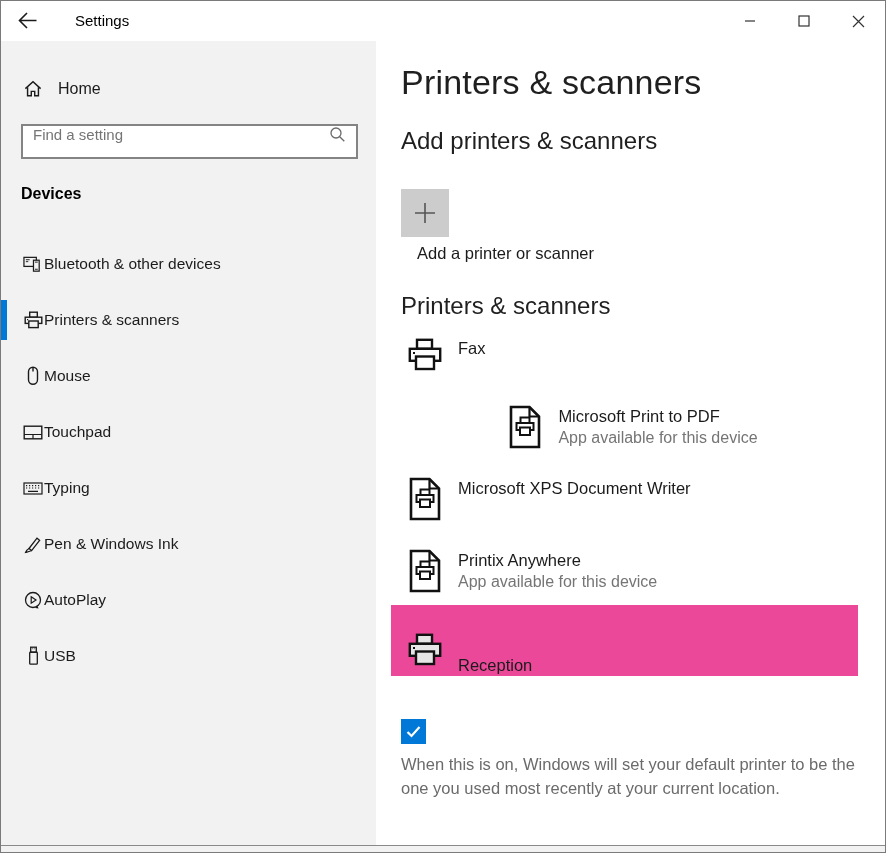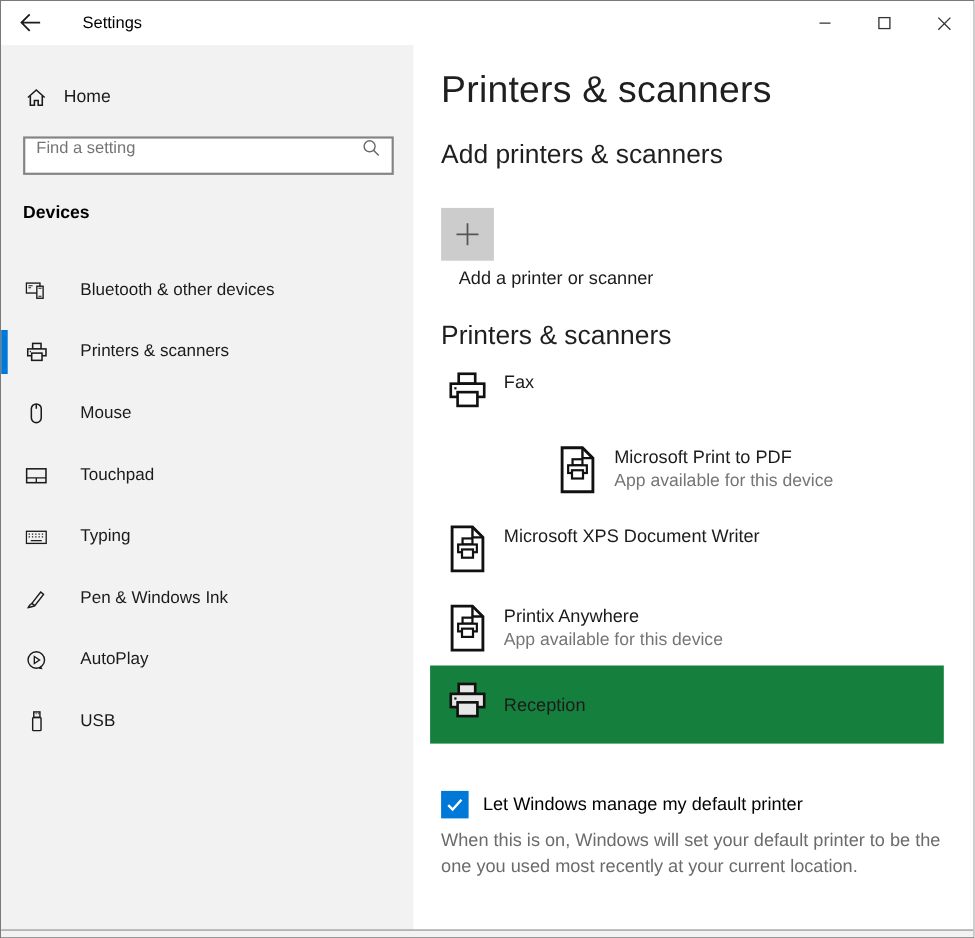--- a/index.html
+++ b/index.html
@@ -36,41 +36,41 @@
   .side-section { position:absolute; top:144px; left:20px; font-size:16px; font-weight:bold; color:#000; }
 
   .nav { position:absolute; top:203px; left:0; width:100%; }
   .nav-item { position:relative; height:40px; margin-bottom:16px; display:flex;
               align-items:center; cursor:pointer; }
   .nav-item .accent-bar { display:none; }
   .nav-item.selected .accent-bar { display:block; position:absolute; left:0; top:0;
               width:6px; height:40px; background:#0078d7; }
   .nav-icon { width:20px; height:20px; margin-left:22px; flex:0 0 auto;
               display:flex; align-items:center; justify-content:center; }
-  .nav-label { margin-left:30px; font-size:15.5px; color:#1b1b1b; white-space:nowrap; }
+  .nav-label { margin-left:1px; font-size:15.5px; color:#1b1b1b; white-space:nowrap; }
 
   
   .main { position:absolute; top:40px; left:375px; right:0; height:805px; background:#fff; }
   .page-title { position:absolute; top:22px; left:25px; font-size:34px; font-weight:300;
                 color:#1f1f1f; letter-spacing:0.2px; }
   .h2 { font-size:24px; font-weight:300; color:#1f1f1f; }
   .add-heading { position:absolute; top:86px; left:25px; }
   .add-row { position:absolute; top:148px; left:25px; display:flex; cursor:pointer;flex-direction:column; }
   .plus-square { width:48px; height:48px; background:#cccccc; display:flex;
                  align-items:center; justify-content:center; }
   .add-label { margin-left:16px; margin-top:7px; font-size:16.5px; color:#1b1b1b; }
 
   .printers-heading { position:absolute; top:251px; left:25px; }
   .printer-list { position:absolute; top:290px; left:15px; width:467px; }
   .printer-row { display:flex; align-items:flex-start; padding:6px 0 0 15px; cursor:pointer; }
   .printer-row.r-fax { height:68px; }
   .printer-row.r-pdf { height:72px;justify-content:center; }
   .printer-row.r-xps { height:72px; }
   .printer-row.r-printix { height:62px; }
-  .printer-row.selected { height:71px; background:#15803d; align-items:center; padding-top:0; }
+  .printer-row.selected { height:71px; background:#ec4899; align-items:flex-end; padding-top:0; }
   .picon { width:38px; height:44px; flex:0 0 auto; display:flex; justify-content:center; }
   .ptext { margin-left:14px; }
   .pname { font-size:16.5px; color:#1b1b1b; line-height:22px; }
   .pstatus { font-size:16px; color:#757575; line-height:22px; }
   .pstatus:empty { display:none; }
   .icon-fill { fill:#fff; }
   .printer-row.selected .icon-fill { fill:#e6e6e6; }
 
   .chk-row { position:absolute; top:678px; left:25px; display:flex; align-items:center; cursor:pointer; }
   .checkbox { width:25px; height:25px; background:#0078d7; display:flex;
@@ -348,21 +348,20 @@
     </div>
 
     <div class="chk-row">
       <span class="checkbox">
         <span>
           <svg width="19" height="19" viewBox="0 0 19 19">
             <path d="M3.5 10 L7.5 14 L15.5 5" fill="none" stroke="#fff" stroke-width="2.2"></path>
           </svg>
         </span>
       </span>
-      <span class="chk-label">Let Windows manage my default printer</span>
     </div>
 
     <p class="default-desc">When this is on, Windows will set your default printer to be the one you used most recently at your current location.</p>
 
   </main>
 
   <div class="bottom-strip"></div>
 </div>
 
 </body></html>

